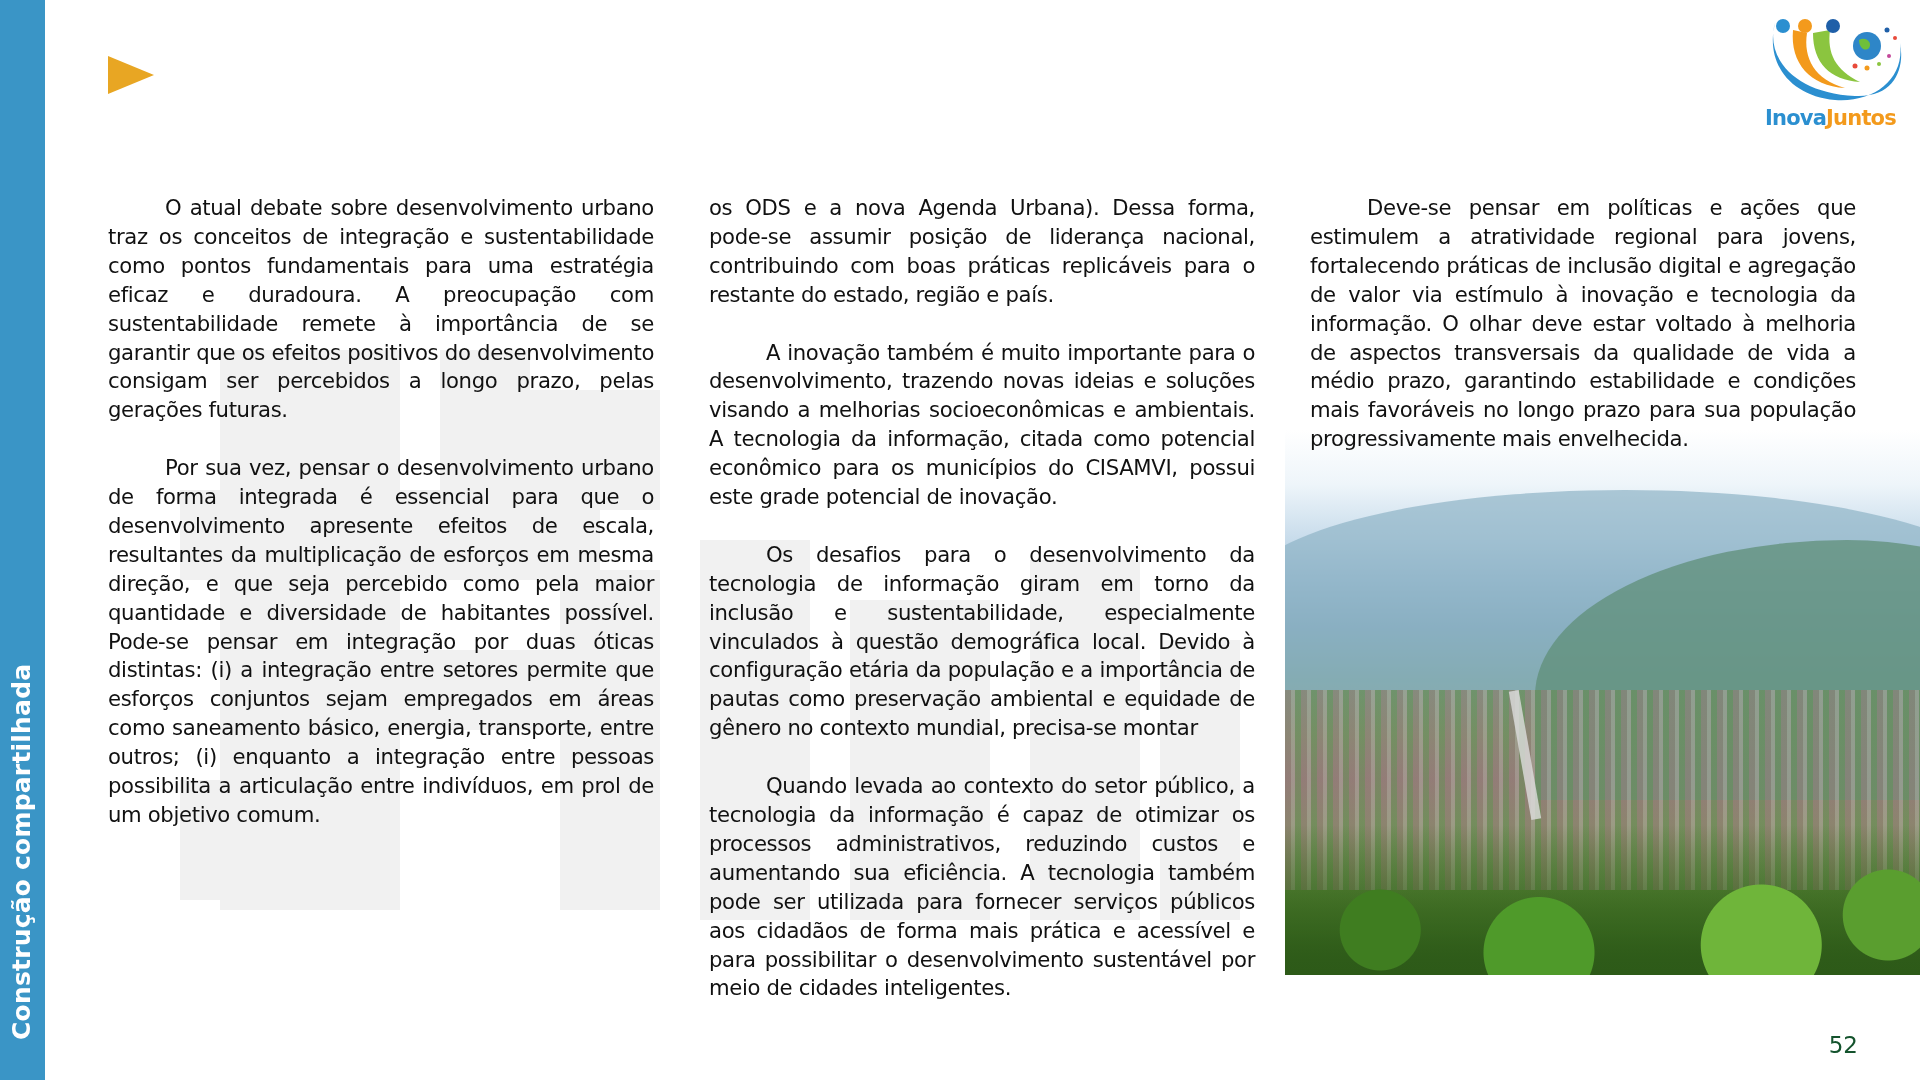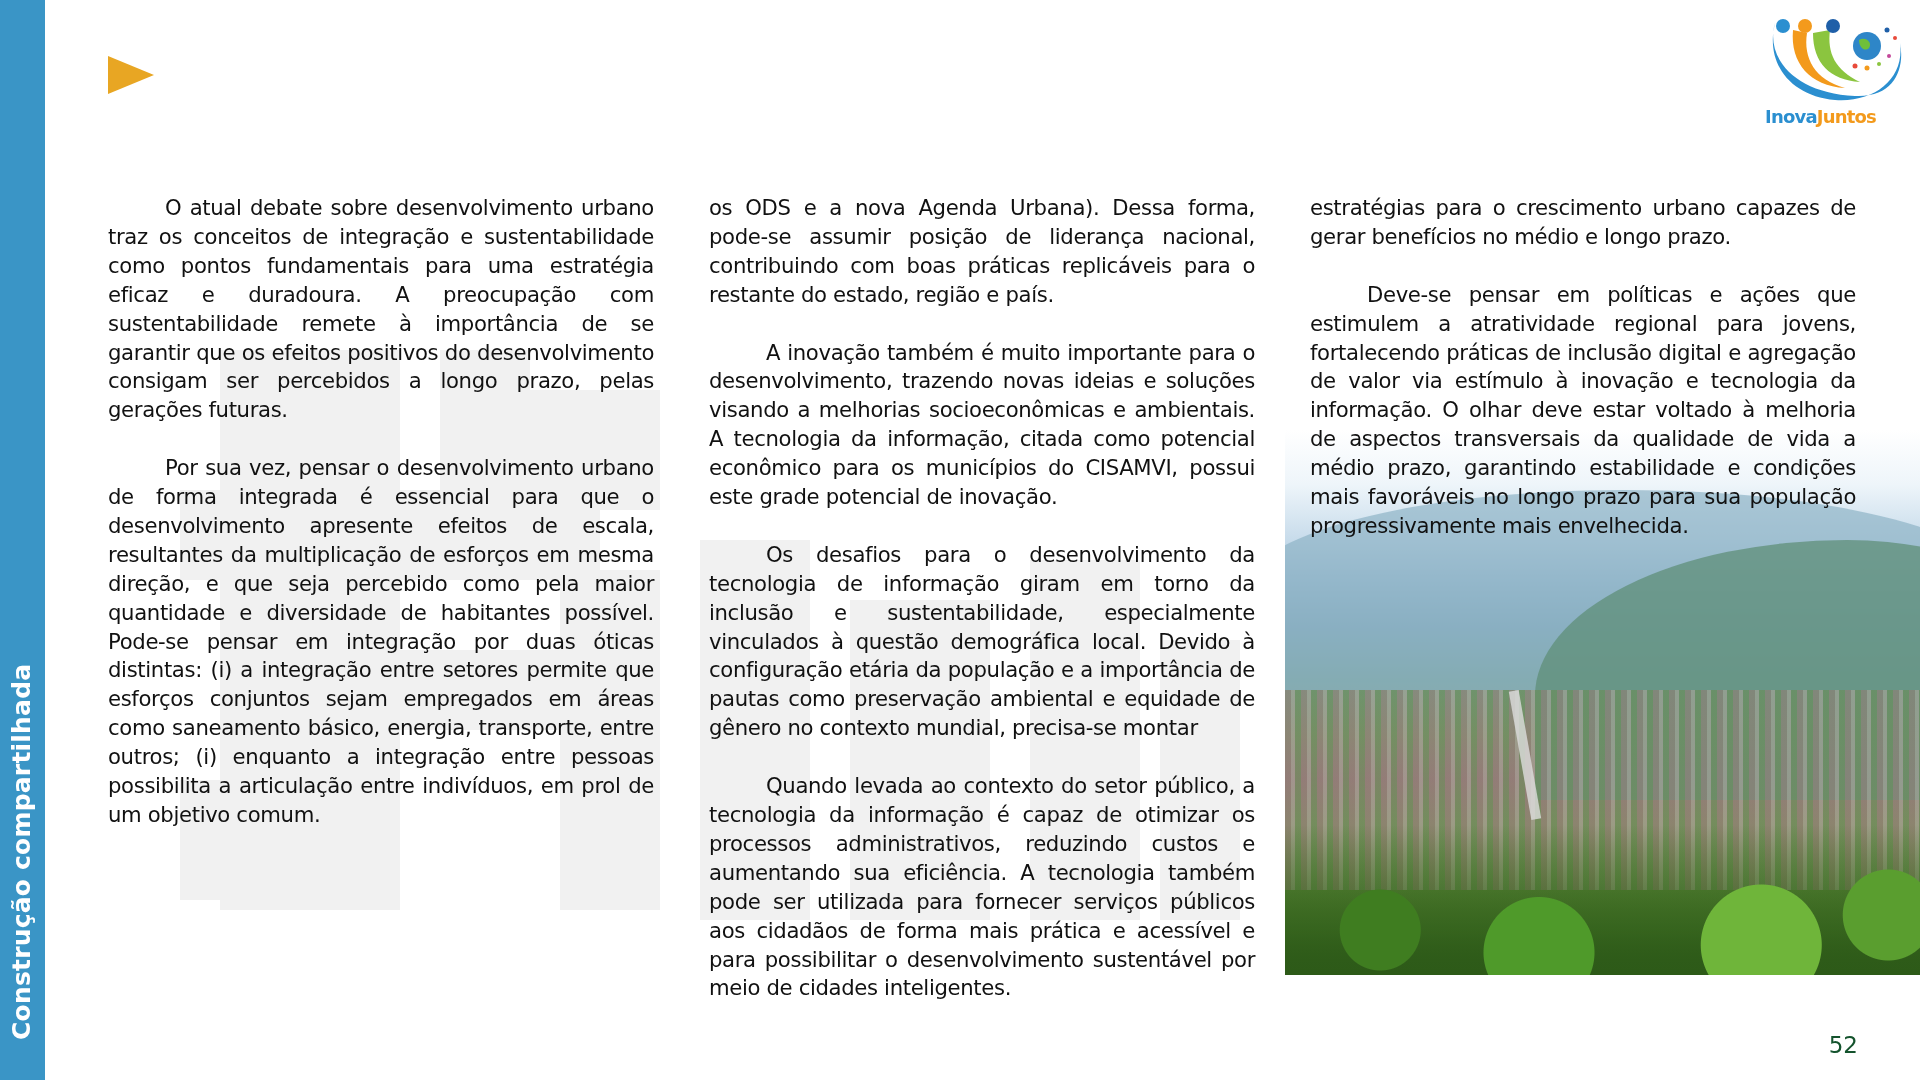--- a/index.html
+++ b/index.html
@@ -57,21 +57,21 @@
     letter-spacing:-0.35px;
     margin-top:44px;
   }
   .col p { margin:0 0 28.9px 0; text-indent:57px; }
   .col p.cont { text-indent:0; }
   .col1 { left:108px; }
   .col2 { left:709px; }
   .col3 { left:1310px; }
 
   .logo { position:absolute; left:1755px; top:8px; width:160px; height:130px; }
-  .logo-text { position:absolute; left:10px; top:98px; font-family:"DejaVu Sans", sans-serif; font-weight:bold; font-size:18px; letter-spacing:-0.8px; }
+  .logo-text { position:absolute; left:10px; top:98px; font-family:"DejaVu Sans", sans-serif; font-weight:bold; font-size:21px; letter-spacing:-0.8px; }
   .logo-text .a { color:#2b8fd0; }
   .logo-text .b { color:#f39a1c; }
 
   .page-number { position:absolute; right:62px; bottom:22px; font-size:23px; color:#14532d; }
 </style>
 </head>
 <body>
 
 <div class="sidebar">
   <div class="sidebar-label">Construção compartilhada</div>
@@ -109,21 +109,20 @@
 </div>
 
 <div class="col col2">
   <p class="cont">os ODS e a nova Agenda Urbana). Dessa forma, pode-se assumir posição de liderança nacional, contribuindo com boas práticas replicáveis para o restante do estado, região e país.</p>
   <p>A inovação também é muito importante para o desenvolvimento, trazendo novas ideias e soluções visando a melhorias socioeconômicas e ambientais. A tecnologia da informação, citada como potencial econômico para os municípios do CISAMVI, possui este grade potencial de inovação.</p>
   <p>Os desafios para o desenvolvimento da tecnologia de informação giram em torno da inclusão e sustentabilidade, especialmente vinculados à questão demográfica local. Devido à configuração etária da população e a importância de pautas como preservação ambiental e equidade de gênero no contexto mundial, precisa-se montar</p>
   <p>Quando levada ao contexto do setor público, a tecnologia da informação é capaz de otimizar os processos administrativos, reduzindo custos e aumentando sua eficiência. A tecnologia também pode ser utilizada para fornecer serviços públicos aos cidadãos de forma mais prática e acessível e para possibilitar o desenvolvimento sustentável por meio de cidades inteligentes.</p>
 </div>
 
 <div class="col col3">
-  <p class="cont">estratégias para o crescimento urbano capazes de gerar benefícios no médio e longo prazo.</p>
   <p>Deve-se pensar em políticas e ações que estimulem a atratividade regional para jovens, fortalecendo práticas de inclusão digital e agregação de valor via estímulo à inovação e tecnologia da informação. O olhar deve estar voltado à melhoria de aspectos transversais da qualidade de vida a médio prazo, garantindo estabilidade e condições mais favoráveis no longo prazo para sua população progressivamente mais envelhecida.</p>
 </div>
 
 <div class="logo">
   <svg width="160" height="100" viewBox="0 0 160 100">
     <path d="M20 15 C 10 50, 40 85, 100 88 C 140 90, 150 60, 145 35 C 150 70, 120 95, 80 92 C 35 88, 10 55, 20 15 Z" fill="#2b8fd0"></path>
     <path d="M38 22 C 35 55, 55 78, 90 80 C 60 72, 48 50, 52 25 Z" fill="#f39a1c"></path>
     <path d="M58 25 C 58 55, 75 72, 105 74 C 80 62, 72 45, 75 22 Z" fill="#8bc53f"></path>
     <circle cx="28" cy="18" r="7" fill="#2b8fd0"></circle>
     <circle cx="50" cy="18" r="7" fill="#f39a1c"></circle>

